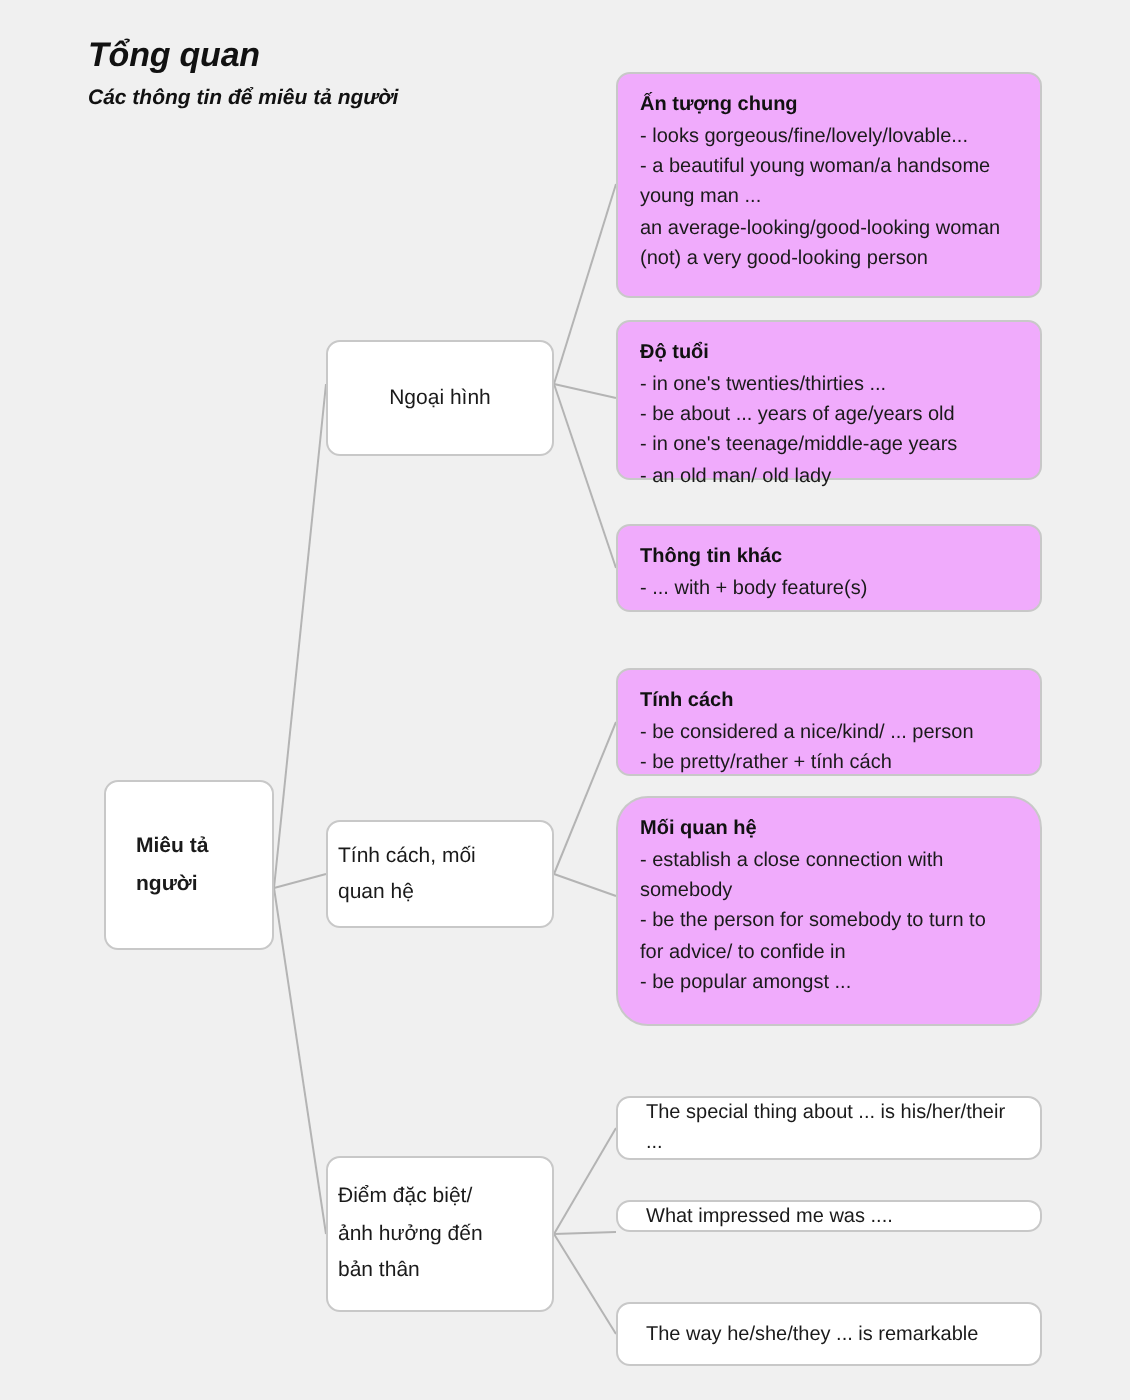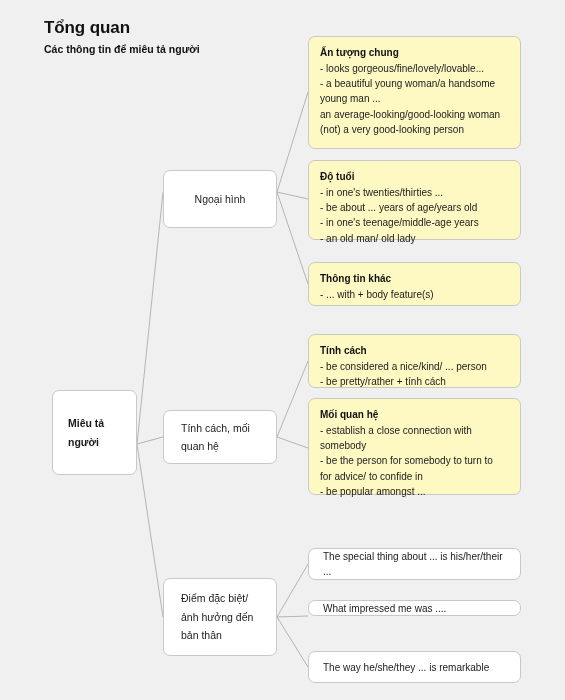--- a/index.html
+++ b/index.html
@@ -26,20 +26,21 @@
     left: 0;
     top: 0;
     width: 565px;
     height: 700px;
     pointer-events: none;
   }
   .header {
     position: absolute;
     left: 44px;
     top: 18px;
+    font-style: italic;
   }
   .header-title {
     font-size: 17px;
     font-weight: bold;
     letter-spacing: -0.1px;
     margin: 0 0 5px 0;
     line-height: 1.15;
     color: #111;
   }
   .header-sub {
@@ -63,31 +64,31 @@
   .node-label {
     font-size: 10.5px;
     line-height: 1.75;
     color: #1a1a1a;
   }
   .node.root .node-label {
     font-weight: bold;
     padding-left: 15px;
   }
   .node.branch .node-label {
-    padding-left: 17px;
+    padding-left: 5px;
   }
   .node.branch.centered {
     justify-content: center;
   }
   .node.branch.centered .node-label {
     padding-left: 0;
   }
   .card {
     position: absolute;
-    background: #fef9c3;
+    background: #f0abfc;
     border: 1px solid #c8c8c8;
     border-radius: 7px;
     padding: 8px 11px 9px 11px;
   }
   .card-title {
     font-size: 10px;
     font-weight: bold;
     line-height: 1.5;
     color: #111;
     margin: 0 0 1px 0;
@@ -192,21 +193,21 @@
     <div class="card-title">Thông tin khác</div>
     <div class="card-line">- ... with + body feature(s)</div>
   </div>
 
   <div class="card" style="left:308px; top:334px; width:213px; height:54px;">
     <div class="card-title">Tính cách</div>
     <div class="card-line">- be considered a nice/kind/ ... person</div>
     <div class="card-line">- be pretty/rather + tính cách</div>
   </div>
 
-  <div class="card" style="left:308px; top:398px; width:213px; height:97px;">
+  <div class="card" style="left:308px; top:398px; width:213px; height:115px;border-radius:16px;">
     <div class="card-title">Mối quan hệ</div>
     <div class="card-line">- establish a close connection with</div>
     <div class="card-line">somebody</div>
     <div class="card-line">- be the person for somebody to turn to</div>
     <div class="card-line">for advice/ to confide in</div>
     <div class="card-line">- be popular amongst ...</div>
   </div>
 
   <div class="leaf" style="left:308px; top:548px; width:213px; height:32px;">
     <span class="leaf-text">The special thing about ... is his/her/their ...</span>

